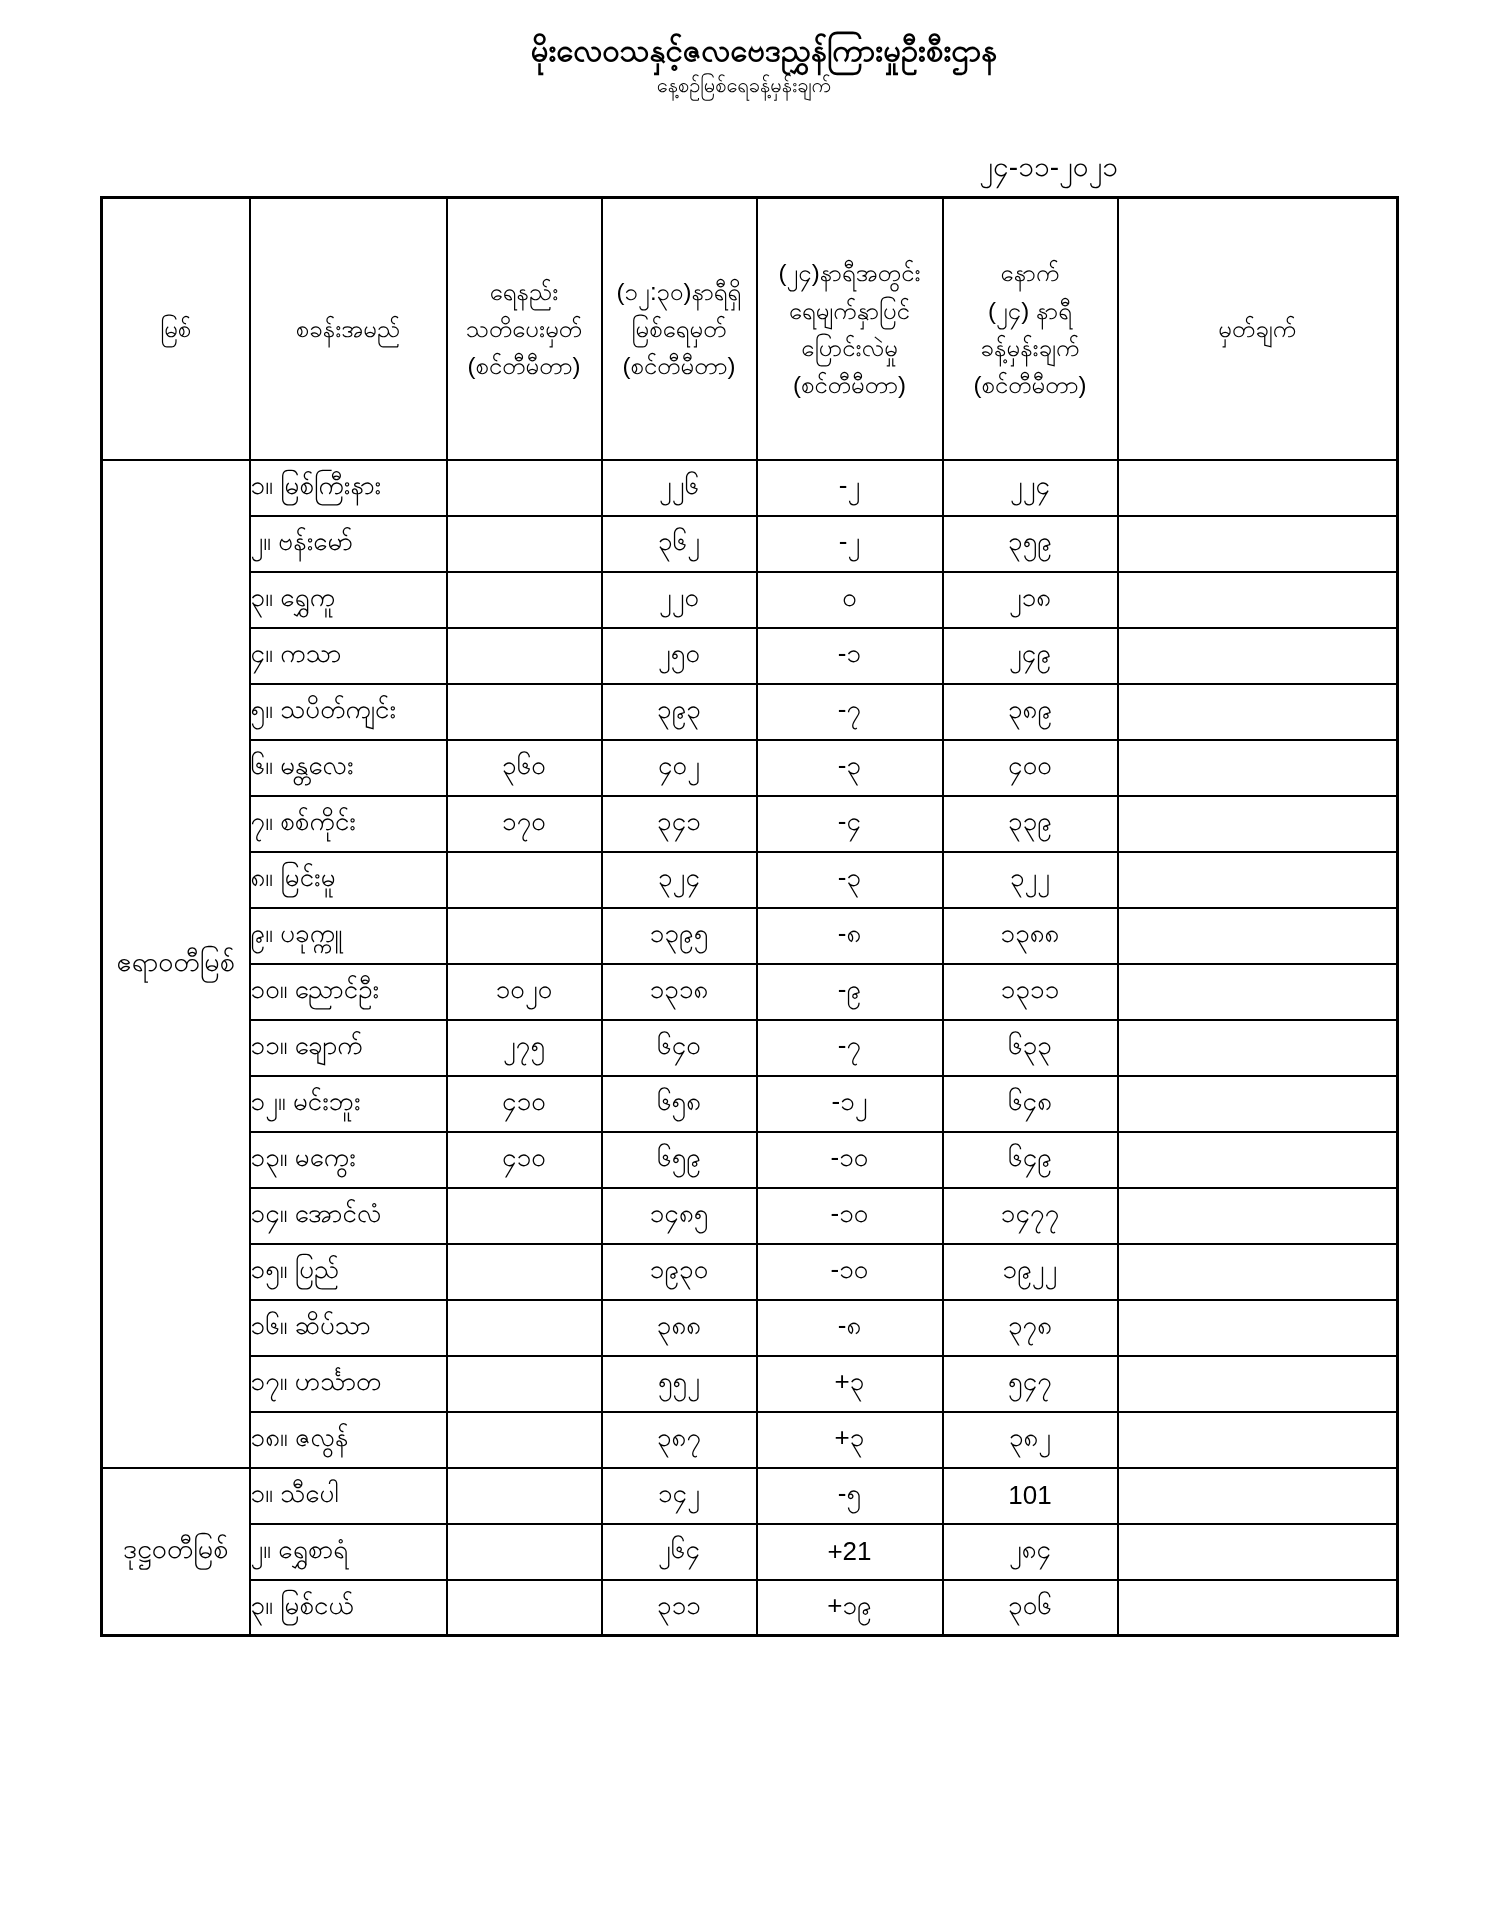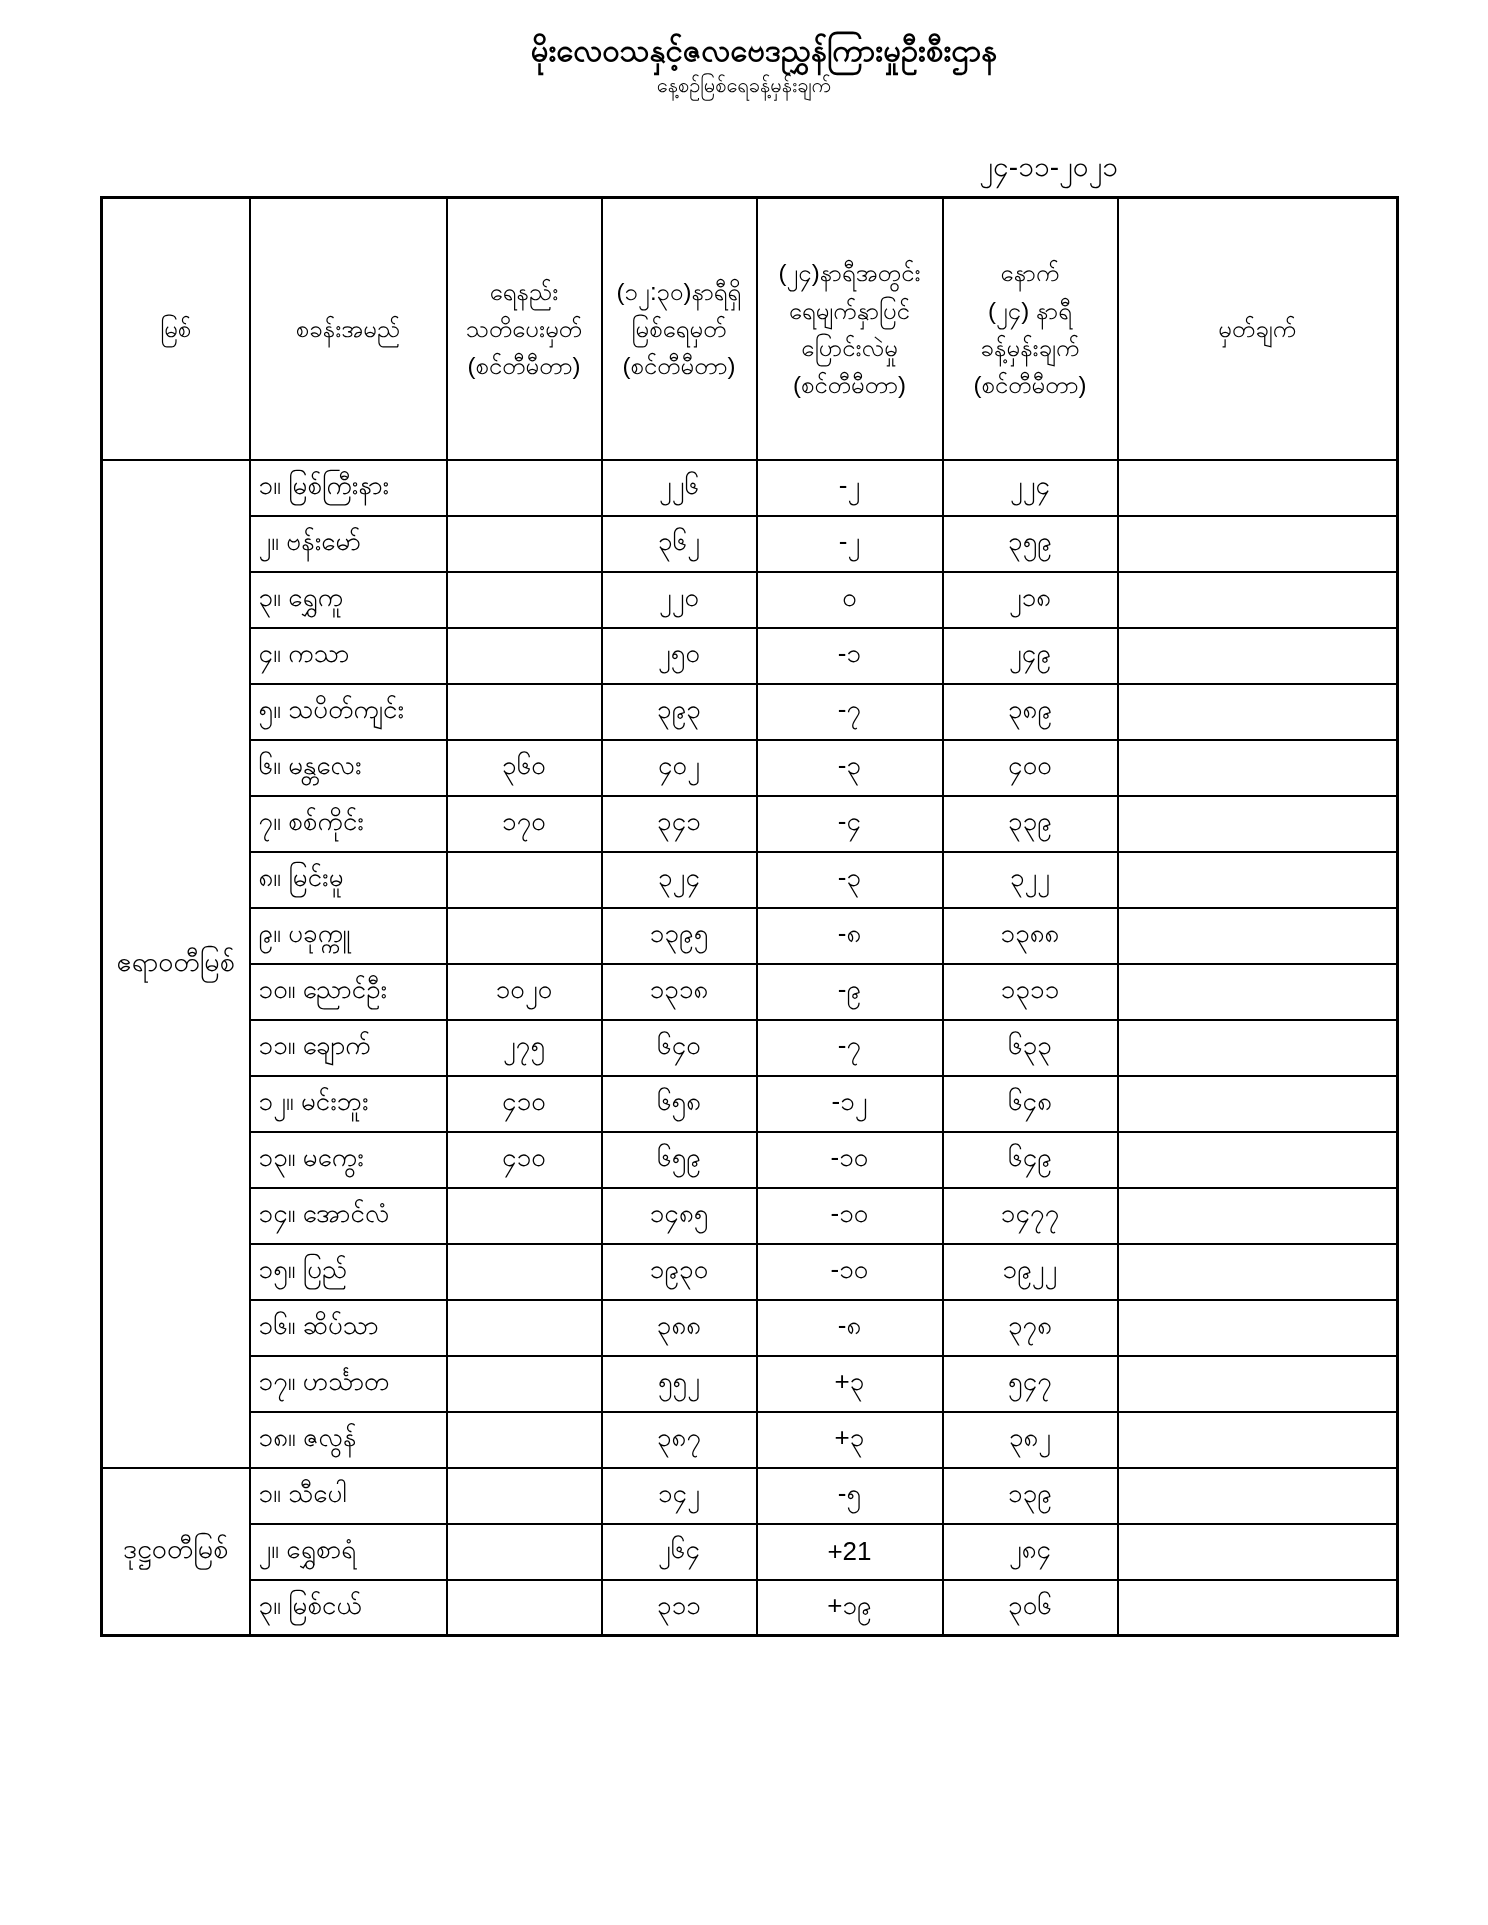--- a/index.html
+++ b/index.html
@@ -67,21 +67,20 @@
     padding: 4px 2px;
   }
   tbody tr { height: 56px; }
   .river-cell {
     font-weight: normal;
     font-size: 27px;
     padding: 0 2px;
   }
   .station-cell {
     text-align: left;
-    padding-left: 8px;
     white-space: nowrap;
   }
 </style>
 </head>
 <body>
 
 <div class="title-block">
   <div class="title-line1">မိုးလေဝသနှင့်ဇလဗေဒညွှန်ကြားမှုဦးစီးဌာန</div>
   <div class="title-line2">နေ့စဉ်မြစ်ရေခန့်မှန်းချက်</div>
 </div>
@@ -264,21 +263,21 @@
         <td class="change-24h-cell">+၃</td>
         <td class="forecast-24h-cell">၃၈၂</td>
         <td class="remarks-cell"></td>
       </tr>
       <tr>
         <td rowspan="3" class="river-cell">ဒုဋ္ဌဝတီမြစ်</td>
         <td class="station-cell">၁။ သီပေါ</td>
         <td class="warning-level-cell"></td>
         <td class="water-level-1230-cell">၁၄၂</td>
         <td class="change-24h-cell">-၅</td>
-        <td class="forecast-24h-cell">၁၃၉</td>
+        <td class="forecast-24h-cell">101</td>
         <td class="remarks-cell"></td>
       </tr>
       <tr>
         <td class="station-cell">၂။ ရွှေစာရံ</td>
         <td class="warning-level-cell"></td>
         <td class="water-level-1230-cell">၂၆၄</td>
         <td class="change-24h-cell">+21</td>
         <td class="forecast-24h-cell">၂၈၄</td>
         <td class="remarks-cell"></td>
       </tr>

